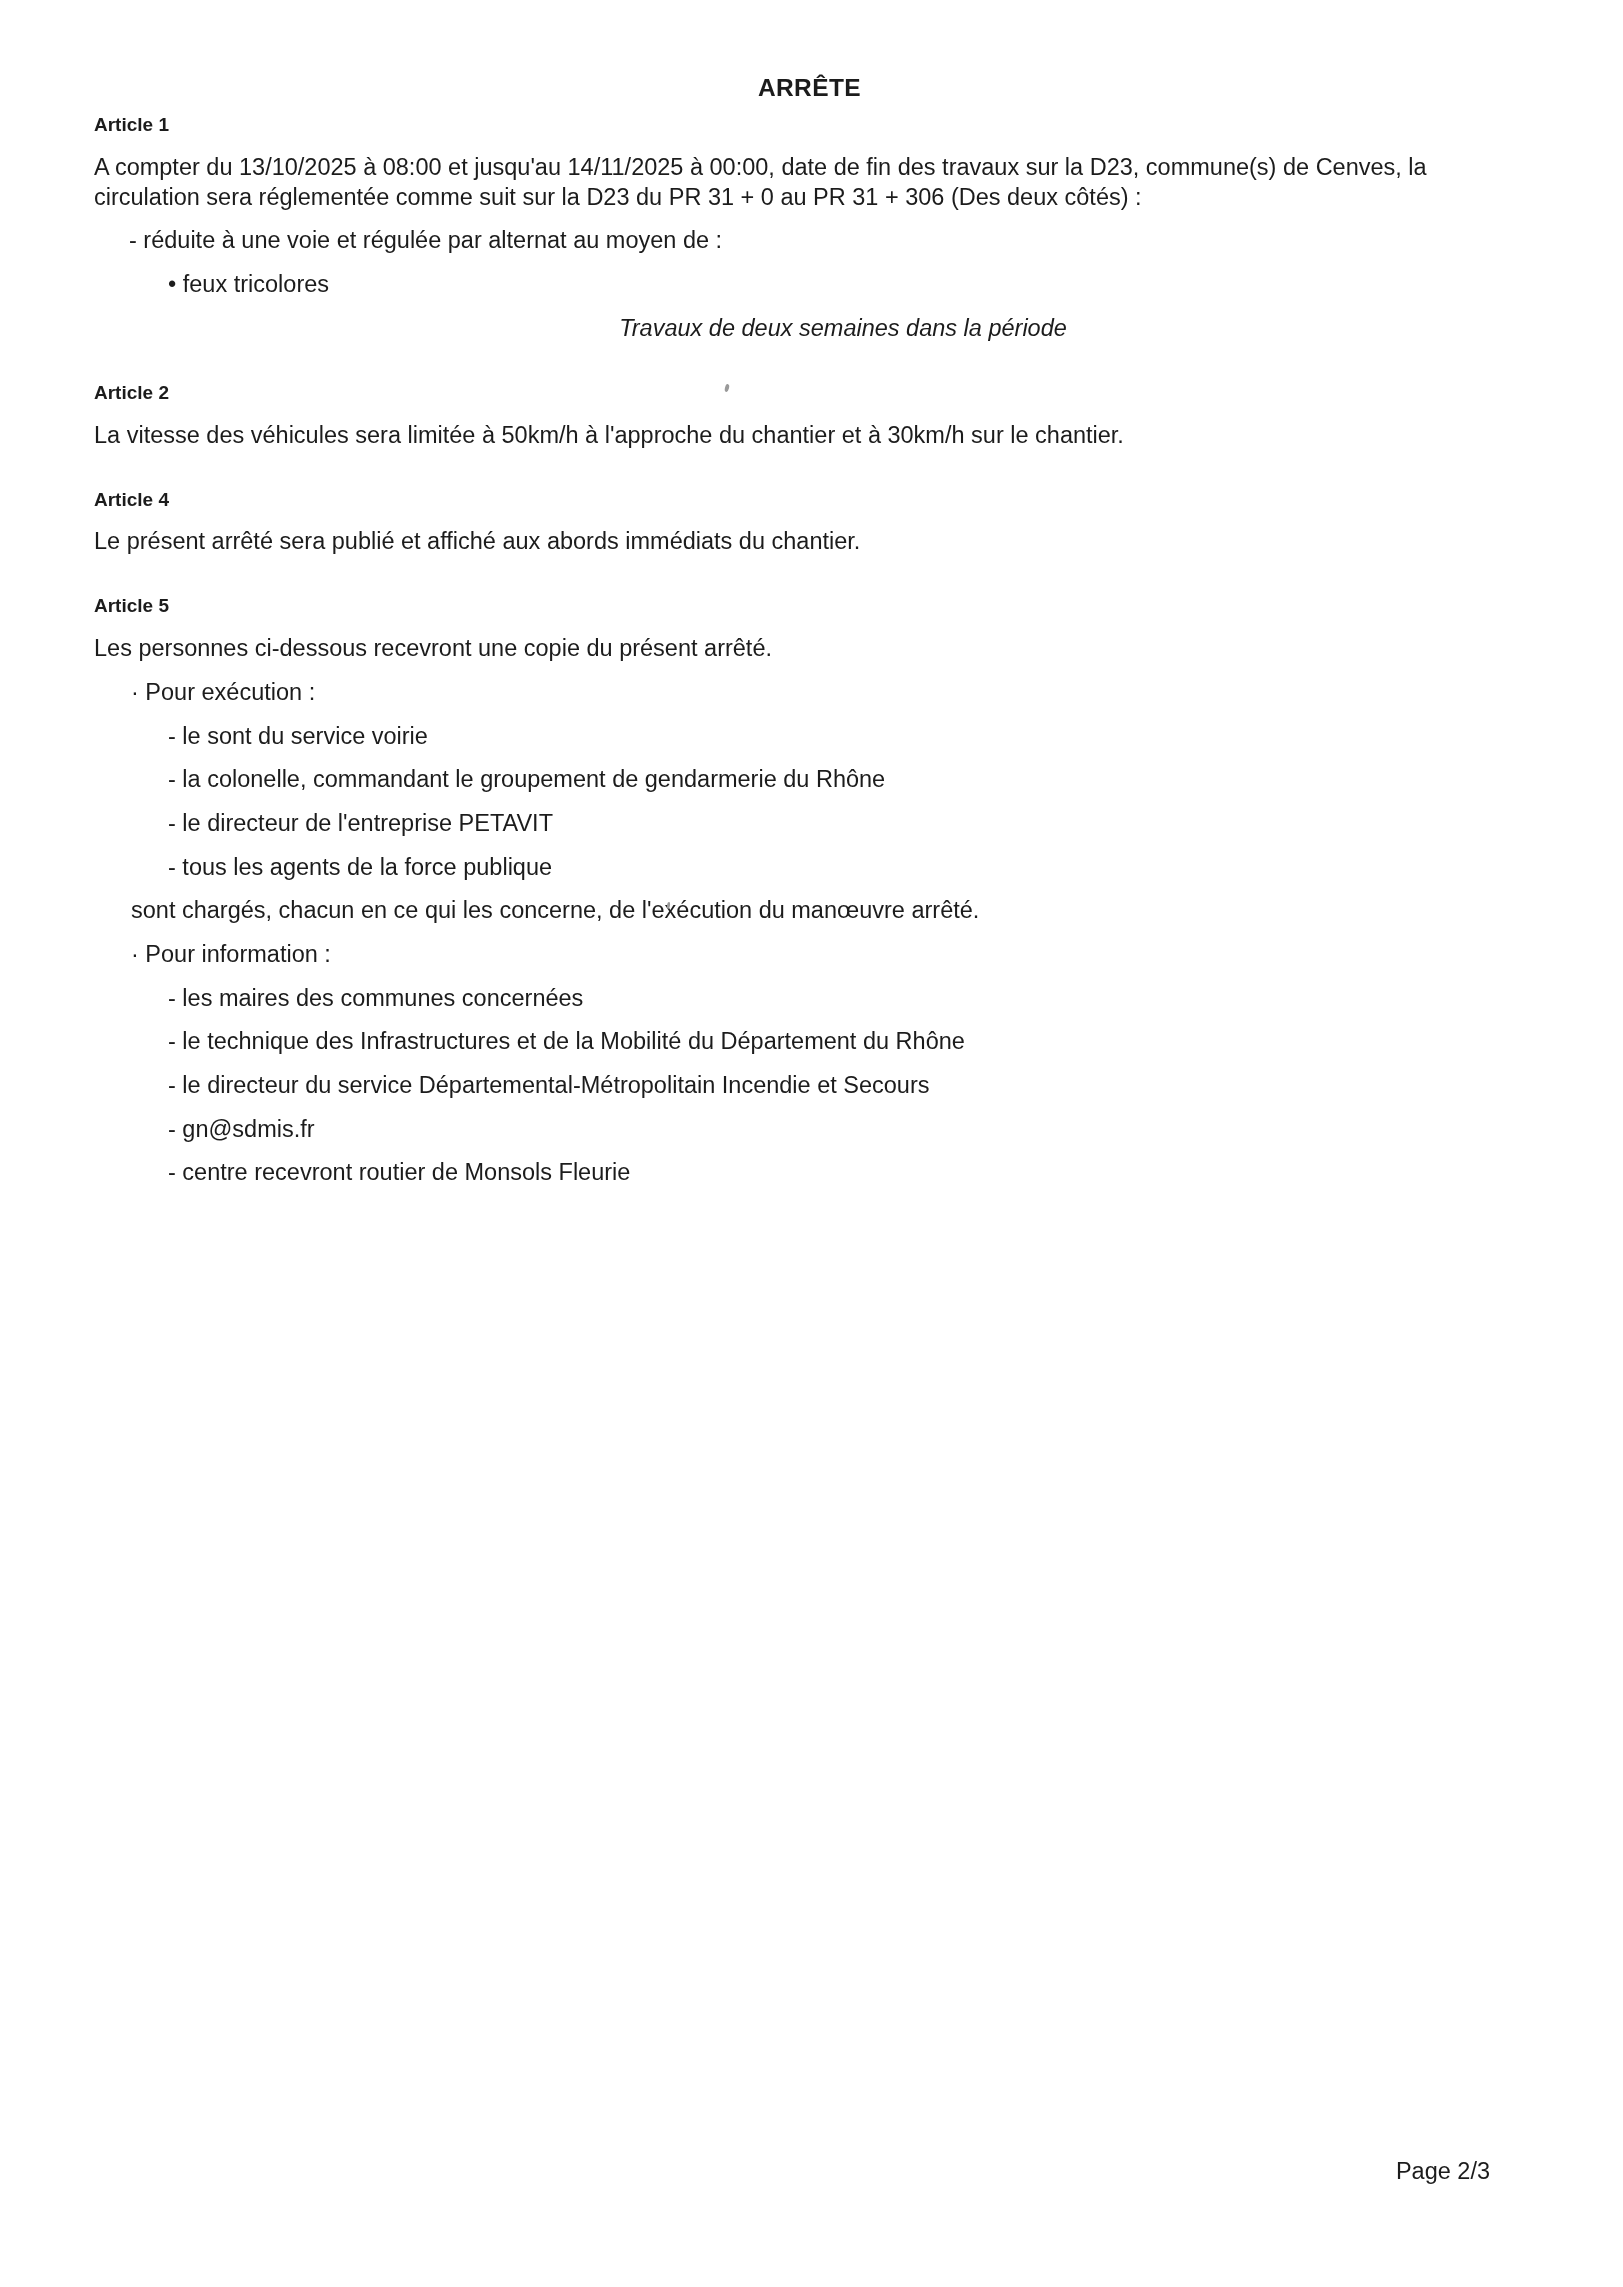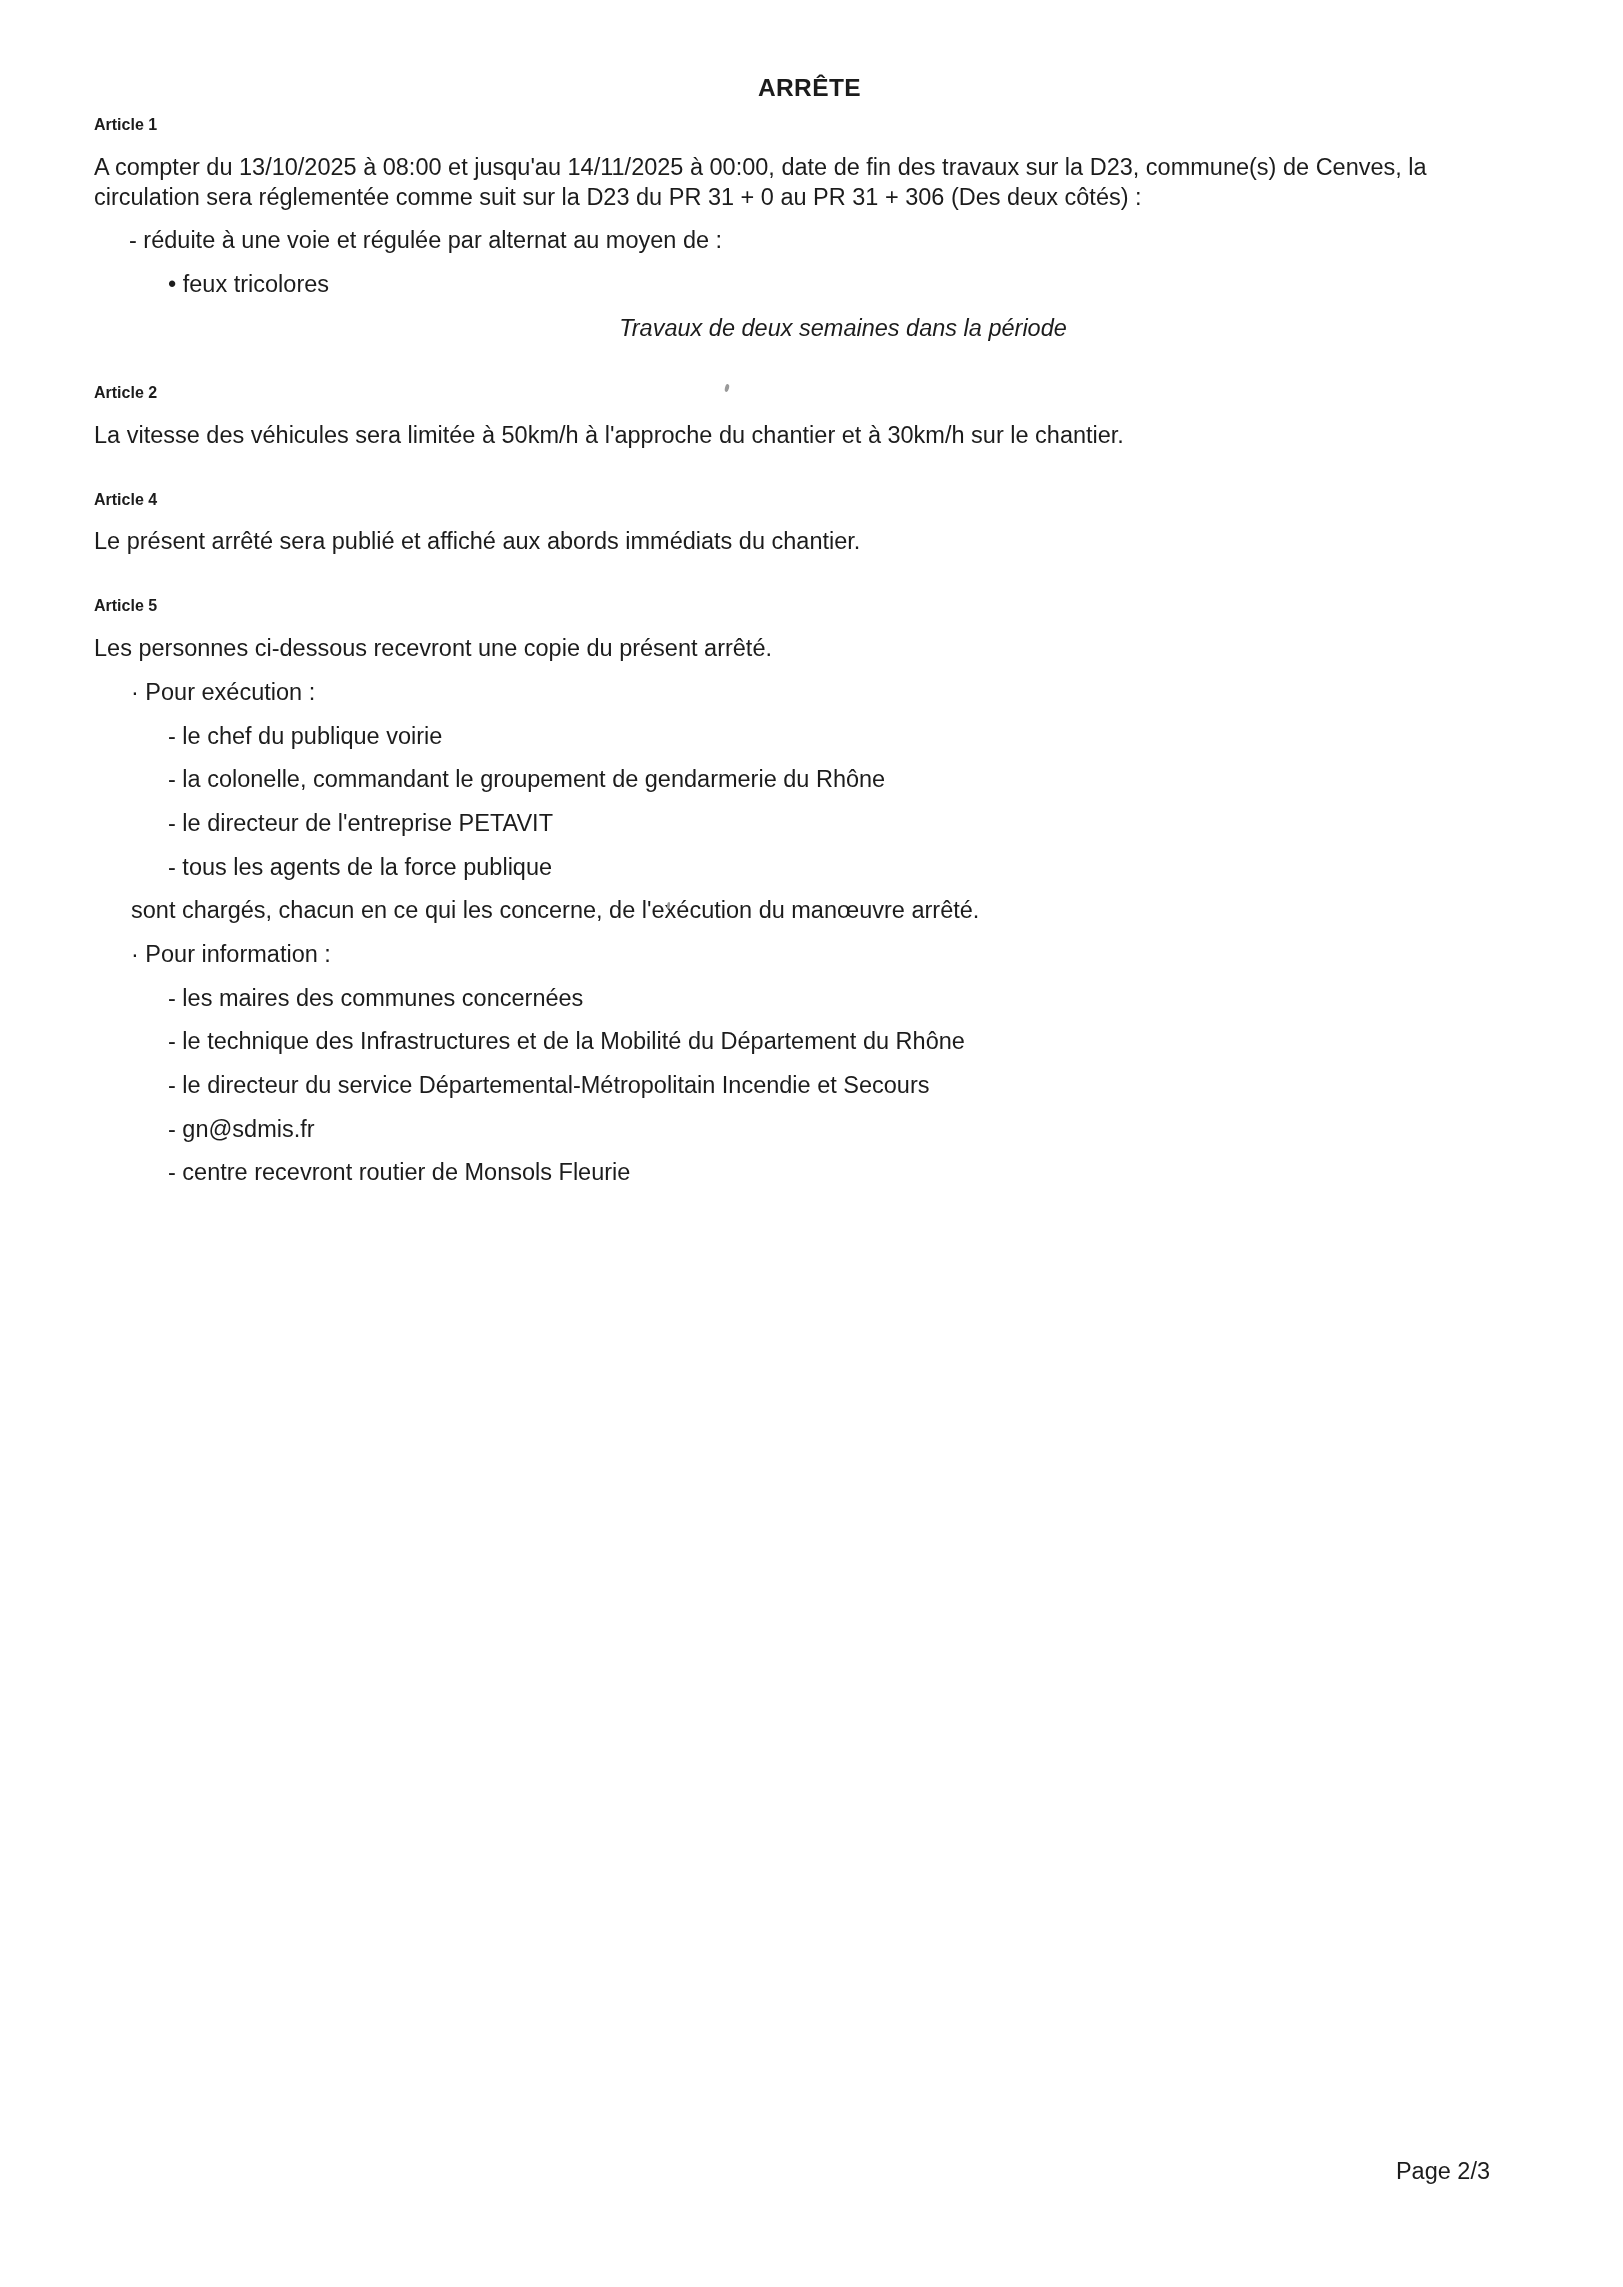--- a/index.html
+++ b/index.html
@@ -15,21 +15,21 @@
     box-sizing: border-box;
     background: #ffffff;
   }
   h1, h2, p, div, section { margin: 0; }
   .doc-title {
     font-size: 24.5px; line-height: 30px; font-weight: 700;
     text-align: center; letter-spacing: 0.4px;
     padding-bottom: 6.9px;
   }
   .heading {
-    font-size: 16px; line-height: 30px; font-weight: 700;
+    font-size: 19px; line-height: 30px; font-weight: 700;
     padding-bottom: 11.8px;
   }
   .line {
     font-size: 23.5px; line-height: 30px;
     padding-bottom: 13.7px;
   }
   .pre-heading { padding-bottom: 35px; }
   .ind-a   { padding-left: 35px; }  
   .ind-b   { padding-left: 74px; }  
   .ind-note{ padding-left: 67px; text-align: center; }  
@@ -67,21 +67,21 @@
   <section>
     <h2 class="heading">Article 4</h2>
     <p class="line pre-heading">Le présent arrêté sera publié et affiché aux abords immédiats du chantier.</p>
   </section>
 
   <section>
     <h2 class="heading">Article 5</h2>
     <p class="line">Les personnes ci-dessous recevront une copie du présent arrêté.</p>
 
     <p class="line ind-c">· Pour exécution :</p>
-    <p class="line ind-b">- le chef du publique voirie</p>
+    <p class="line ind-b">- le sont du service voirie</p>
     <p class="line ind-b">- la colonelle, commandant le groupement de gendarmerie du Rhône</p>
     <p class="line ind-b">- le directeur de l'entreprise PETAVIT</p>
     <p class="line ind-b">- tous les agents de la force publique</p>
 
     <p class="line ind-c">sont chargés, chacun en ce qui les concerne, de l'exécution du manœuvre arrêté.</p>
 
     <p class="line ind-c">· Pour information :</p>
     <p class="line ind-b">- les maires des communes concernées</p>
     <p class="line ind-b">- le technique des Infrastructures et de la Mobilité du Département du Rhône</p>
     <p class="line ind-b">- le directeur du service Départemental-Métropolitain Incendie et Secours</p>

